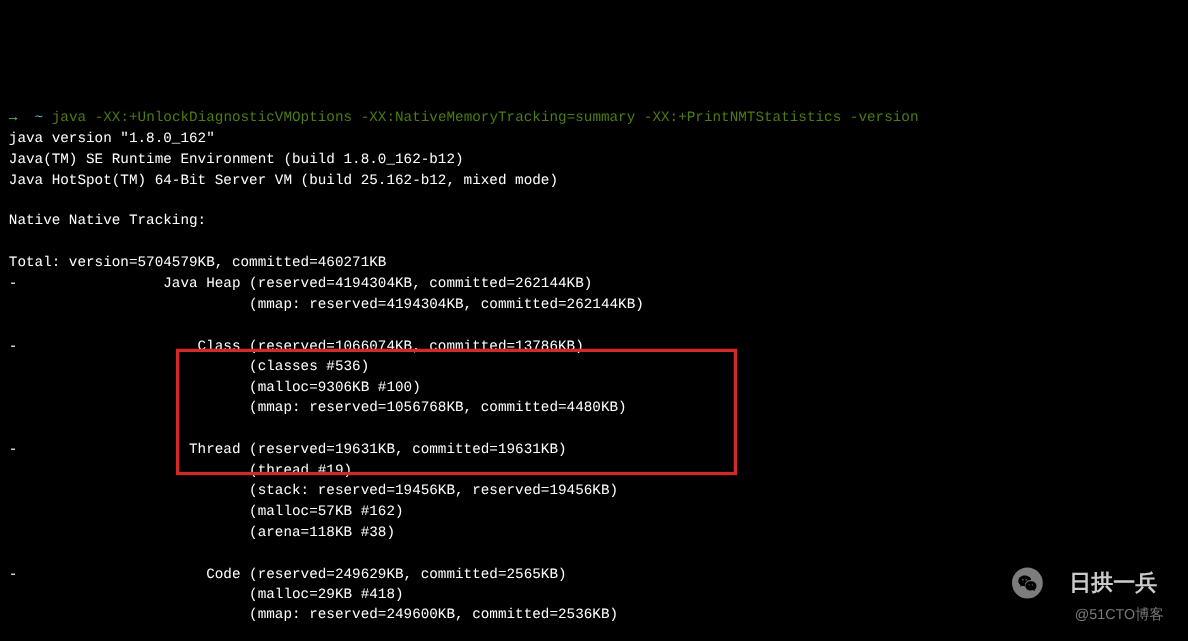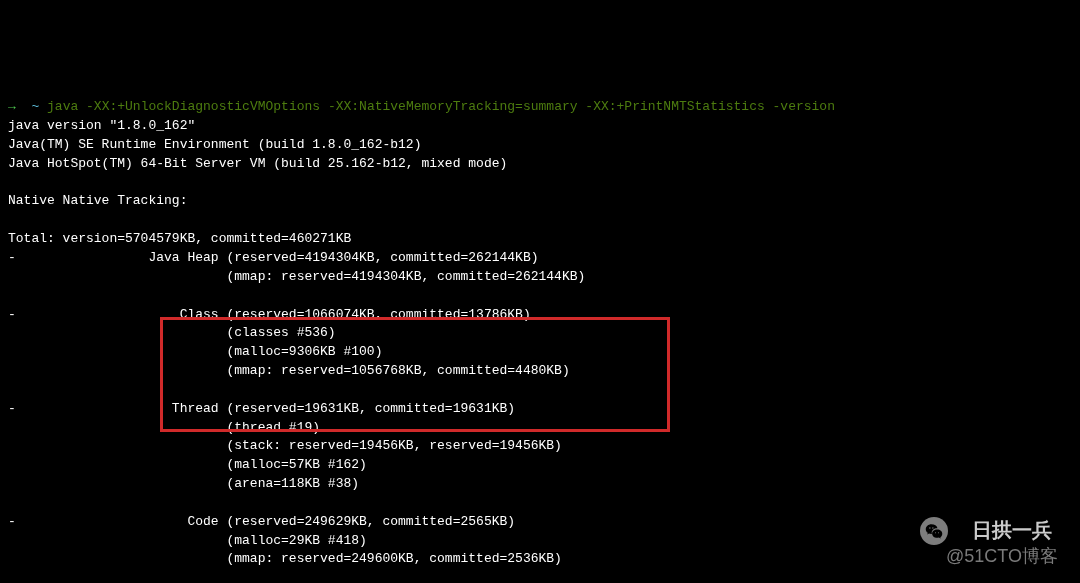--- a/index.html
+++ b/index.html
@@ -27,21 +27,21 @@
       top: 317px;
       width: 510px;
       height: 115px;
       pointer-events: none;
     }
     .watermark-logo {
       position: absolute;
       right: 28px;
       bottom: 38px;
       display: flex;
-      align-items: flex-end;
+      align-items: flex-start;
       gap: 24px;
       opacity: 0.92;
     }
     .wechat-icon {
       width: 28px;
       height: 28px;
       border-radius: 50%;
       background: #888;
       display: flex;
       align-items: center;
@@ -53,21 +53,21 @@
       font-size: 20px;
       font-weight: 600;
       color: #ddd;
       white-space: nowrap;
     }
     .watermark-sub {
       position: absolute;
       right: 22px;
       bottom: 14px;
       font-family: sans-serif;
-      font-size: 18px;
+      font-size: 13px;
       color: #888;
       opacity: 0.9;
     }
   </style>
 </head>
 <body>
 
 
 
 <div>

